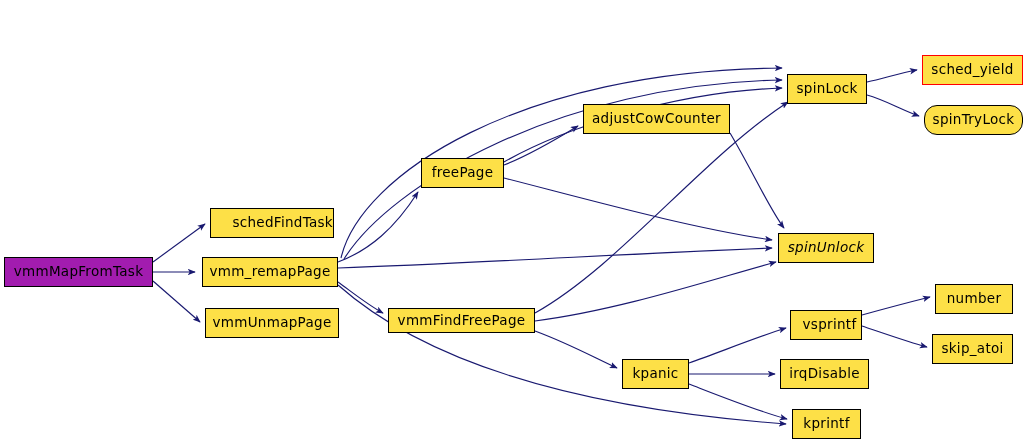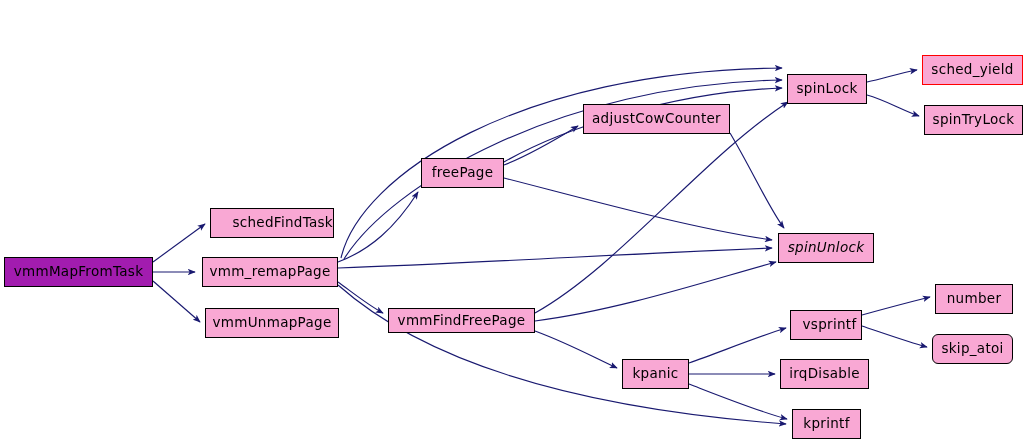--- a/index.html
+++ b/index.html
@@ -19,21 +19,21 @@
     position: absolute;
     left: 0;
     top: 0;
     width: 1027px;
     height: 443px;
   }
   .node {
     position: absolute;
     box-sizing: border-box;
     border: 1px solid #000000;
-    background: #f9a8d4;
+    background: #fde047;
     color: #000000;
     display: flex;
     align-items: center;
     justify-content: center;
     font-size: 13.5px;
     letter-spacing: 0.3px;
     white-space: nowrap;
     z-index: 2;
   }
   .node.root {
@@ -121,23 +121,23 @@
       </div>
       <div class="node" style="left: 780px; top: 359px; width: 89px; height: 30px;">
         <span class="node-label">irqDisable</span>
       </div>
       <div class="node" style="left: 792px; top: 409px; width: 69px; height: 30px;">
         <span class="node-label">kprintf</span>
       </div>
       <div class="node highlight" style="left: 922px; top: 55px; width: 101px; height: 30px;">
         <span class="node-label">sched_yield</span>
       </div>
-      <div class="node" style="left: 924px; top: 105px; width: 99px; height: 30px;">
+      <div class="node" style="left: 924px; top: 105px; width: 99px; height: 30px; border-radius: 13px;">
         <span class="node-label">spinTryLock</span>
       </div>
       <div class="node" style="left: 935px; top: 284px; width: 78px; height: 30px;">
         <span class="node-label">number</span>
       </div>
-      <div class="node" style="left: 932px; top: 334px; width: 81px; height: 30px; border-radius: 6px;">
+      <div class="node" style="left: 932px; top: 334px; width: 81px; height: 30px;">
         <span class="node-label">skip_atoi</span>
       </div>
     </div>
 </div>
 
 </body></html>

